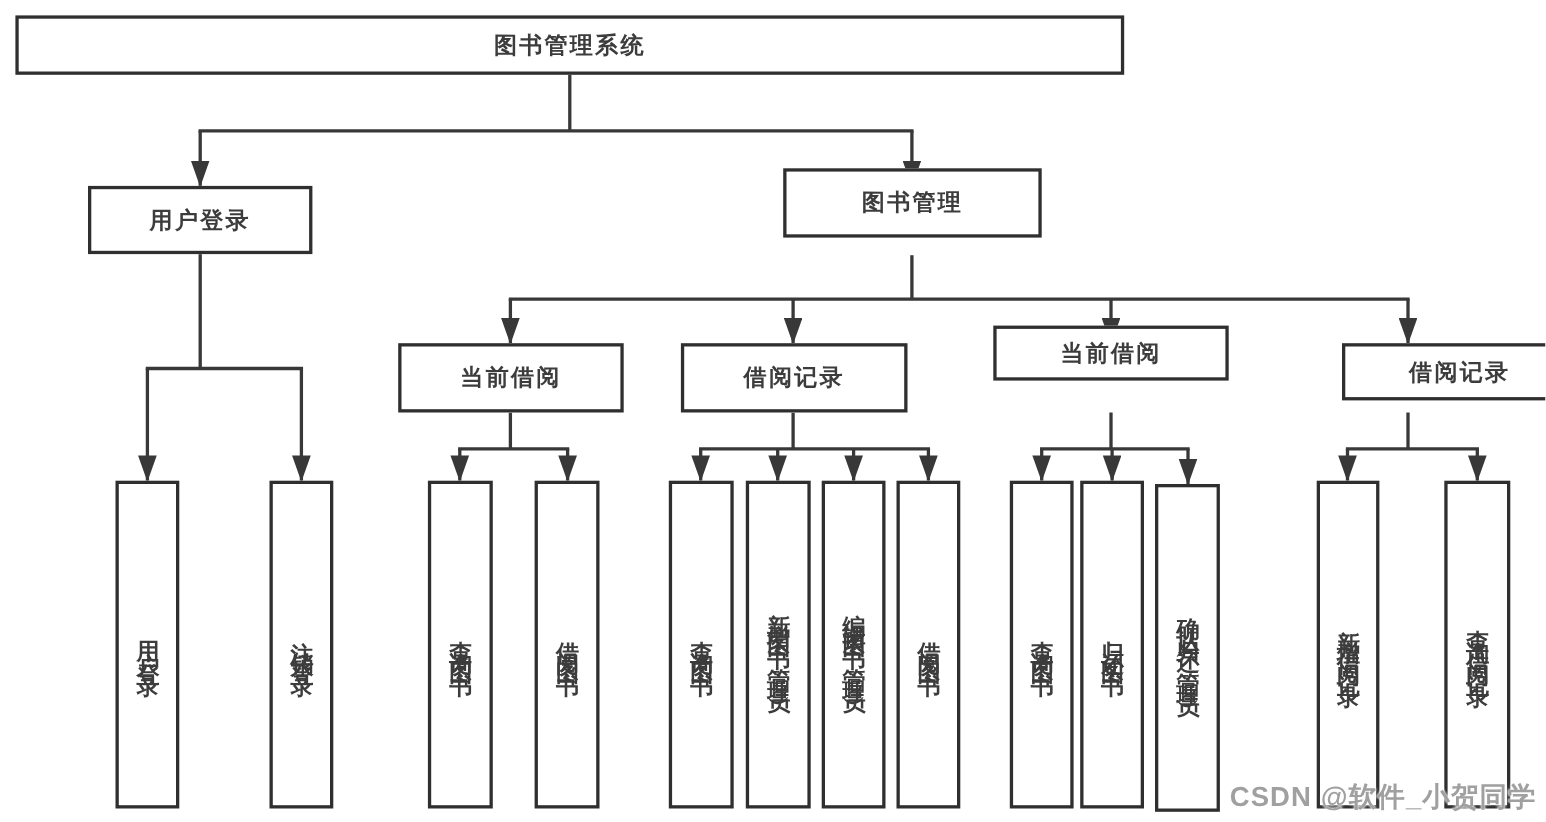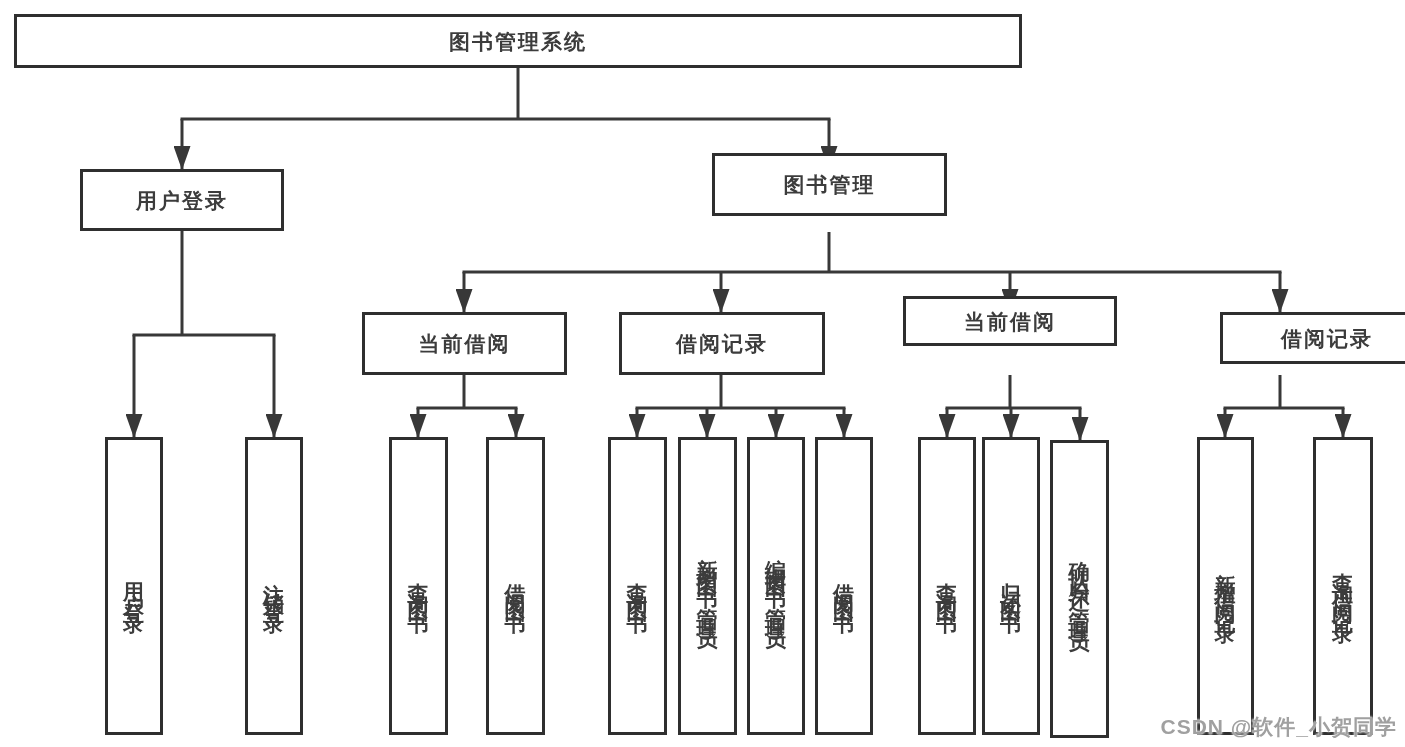--- a/index.html
+++ b/index.html
@@ -25,21 +25,21 @@
     font-size:21px;letter-spacing:2px;line-height:1;
     color:var(--text,#3c3c3c);white-space:nowrap;
   }
   .box.leaf span{
     writing-mode:vertical-rl;text-orientation:mixed;
     font-size:21px;letter-spacing:10px;line-height:1;
     color:var(--text,#3c3c3c);
   }
   #watermark{
     position:absolute;right:8px;bottom:6px;
-    font-size:21px;letter-spacing:1px;
+    font-size:25px;letter-spacing:1px;
     color:var(--wm,#a0a0a0);
     text-shadow:0 0 3px #ffffff,0 0 2px #ffffff;
     white-space:nowrap;
     margin-left:24px;
   }
 </style>
 </head>
 <body>
 
 <div id="canvas">

